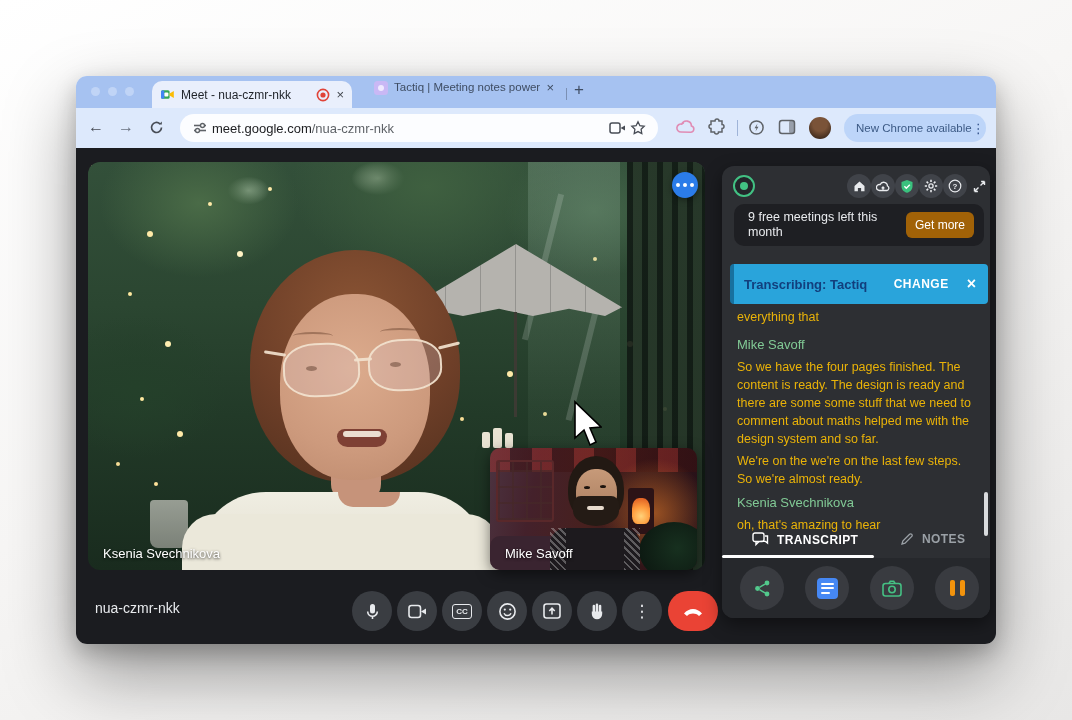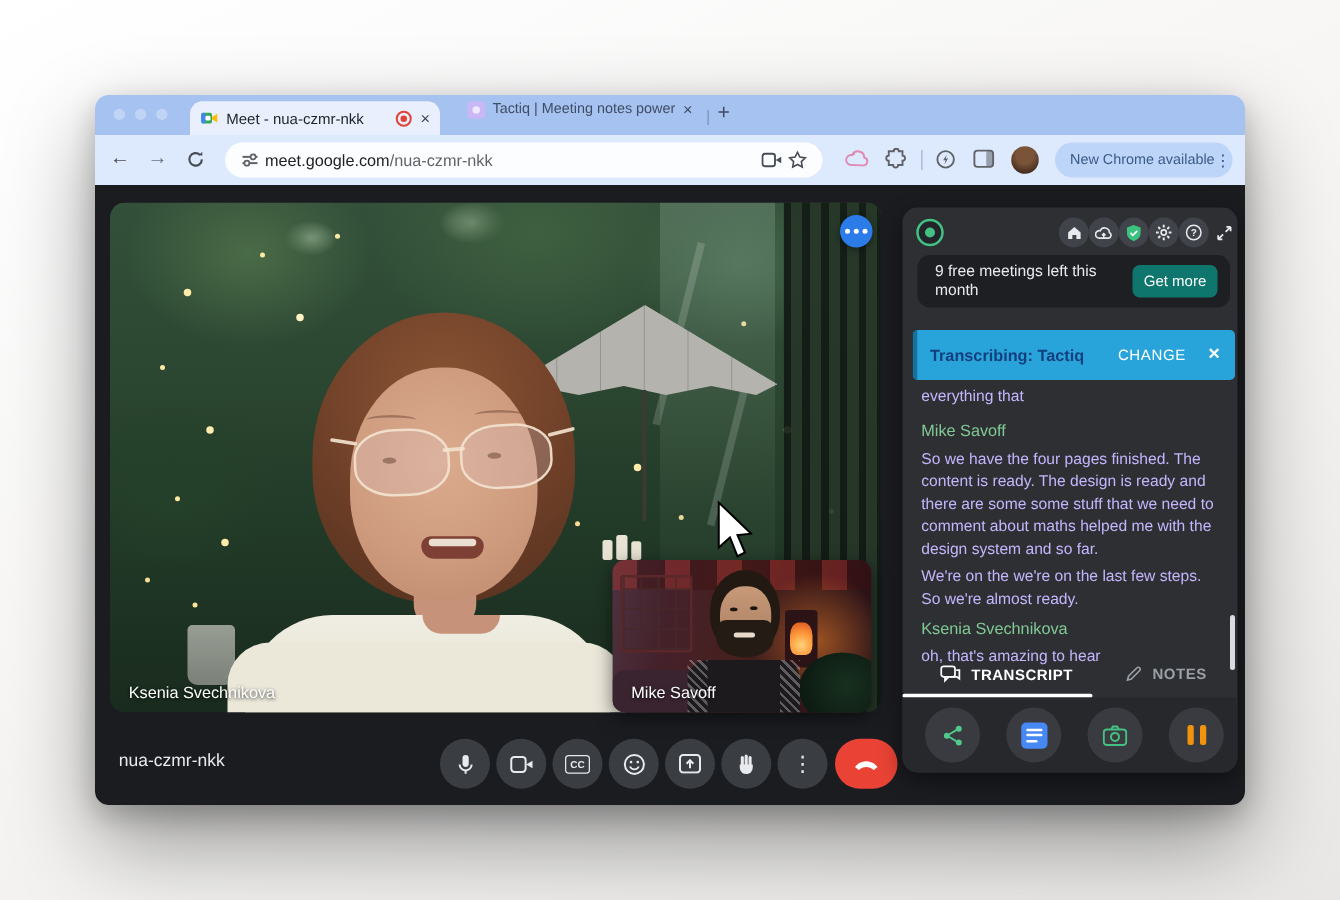--- a/index.html
+++ b/index.html
@@ -112,28 +112,28 @@
   
   .panel{position:absolute;left:646px;top:18px;width:268px;height:452px;background:#2d2f33;border-radius:12px;
     box-shadow:0 6px 18px rgba(0,0,0,.45);}
   .plogo{position:absolute;left:11px;top:9px;width:22px;height:22px;border-radius:50%;border:2.5px solid #42c183;
     background:#23252a;display:flex;align-items:center;justify-content:center;}
   .plogo i{width:8px;height:8px;border-radius:50%;background:#42c183;}
   .pib{position:absolute;top:8px;width:24px;height:24px;border-radius:50%;background:#404349;
     display:flex;align-items:center;justify-content:center;}
   .quota{position:absolute;left:12px;top:38px;width:250px;height:42px;background:#1e1f23;border-radius:10px;}
   .quota .txt{position:absolute;left:14px;top:6px;width:152px;font-size:12.5px;line-height:15px;color:#e8eaed;text-align:left;}
-  .getmore{position:absolute;right:10px;top:8px;width:68px;height:26px;background:#0f766e;border-radius:6px;
+  .getmore{position:absolute;right:10px;top:8px;width:68px;height:26px;background:#a16207;border-radius:6px;
     color:#fff;font-size:12px;display:flex;align-items:center;justify-content:center;}
   .banner{position:absolute;left:8px;top:98px;width:258px;height:40px;background:#29a4db;border-radius:4px;
     border-left:4px solid #17719f;display:flex;align-items:center;}
   .banner .tl{font-size:13px;font-weight:bold;color:#123f7d;margin-left:10px;flex:1;}
-  .banner .ch{font-size:12px;font-weight:normal;color:#fff;letter-spacing:.5px;margin-right:18px;}
+  .banner .ch{font-size:12px;font-weight:bold;color:#fff;letter-spacing:.5px;margin-right:18px;}
   .banner .bx{font-size:16px;font-weight:bold;color:#fff;margin-right:12px;line-height:1;}
-  .tr{position:absolute;left:15px;width:234px;font-size:12.5px;line-height:18px;color:#c4b5fd;}
+  .tr{position:absolute;left:15px;width:234px;font-size:12.5px;line-height:18px;color:#eab308;}
   .spk{color:#81c995;font-size:13px;}
   .scrollthumb{position:absolute;right:2px;top:326px;width:4px;height:44px;background:#e8eaed;border-radius:2px;opacity:.92;}
   .ptab{position:absolute;top:366px;display:flex;align-items:center;gap:8px;}
   .ptab .lab{font-size:12px;font-weight:bold;letter-spacing:.4px;}
   .underline{position:absolute;left:0;top:389px;width:152px;height:3px;background:#fff;border-radius:2px;}
   .actionbar{position:absolute;left:0;top:392px;width:268px;height:60px;background:#26282c;border-radius:0 0 12px 12px;}
   .ab{position:absolute;top:8px;width:44px;height:44px;border-radius:50%;background:#393b40;
     display:flex;align-items:center;justify-content:center;}
   .docicon{width:21px;height:21px;background:#4688f4;border-radius:4px;position:relative;}
   .docicon i{position:absolute;left:4px;height:2.4px;background:#fff;border-radius:1px;}

